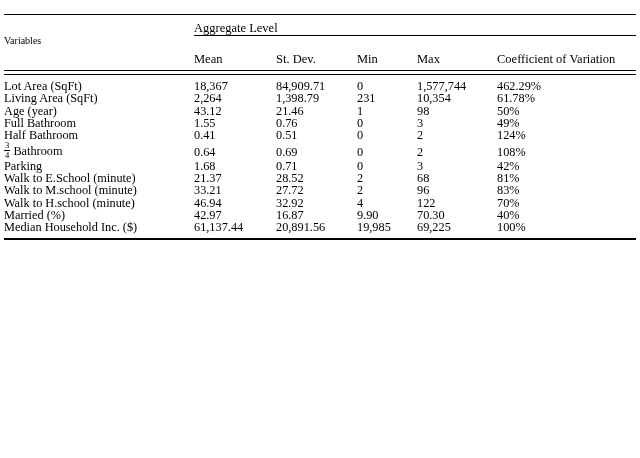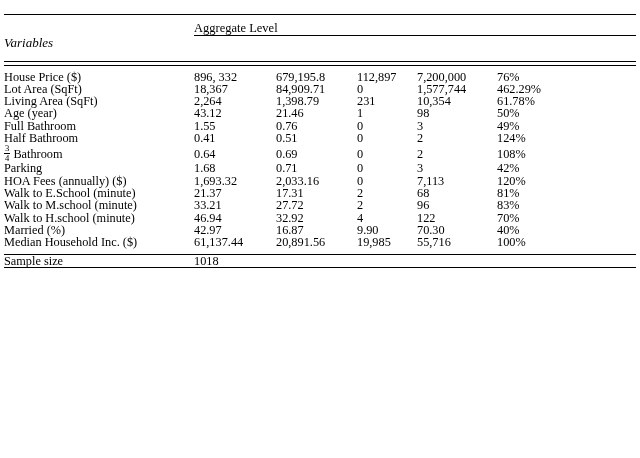--- a/index.html
+++ b/index.html
@@ -78,22 +78,21 @@
   .group-rule {
     height: 0;
   }
   .group-rule-inner {
     border-top: 0.8px solid #000;
     height: 0;
     font-size: 0;
     line-height: 0;
   }
   .var-head {
-    font-size: 13px;
-    font-style: italic;
+    font-size: 10px;
   }
   .sub-head td {
     font-size: 12.5px;
     padding-top: 2px;
     padding-bottom: 2px;
   }
   .data-row td {
     font-size: 12.3px;
     padding-top: 1.4px;
     padding-bottom: 1.4px;
@@ -151,44 +150,44 @@
             <div class="group-rule-inner"></div>
           </td>
       </tr>
       <tr>
         <td class="var-head">Variables</td>
         <td colspan="5"></td>
       </tr>
       <tr class="spacer-sm">
           <td colspan="6"></td>
         </tr>
+      <tr class="sub-head">
+        <td></td>
+        <td>Mean</td>
+        <td>St. Dev.</td>
+        <td>Min</td>
+        <td>Max</td>
+        <td>Coefficient of Variation</td>
+      </tr>
       <tr class="spacer-xs">
           <td colspan="6"></td>
         </tr>
       <tr class="rule-double-a">
           <td colspan="6"></td>
         </tr>
       <tr class="spacer-xxs">
           <td colspan="6"></td>
         </tr>
       <tr class="rule-double-b">
           <td colspan="6"></td>
         </tr>
       <tr class="spacer-xs">
           <td colspan="6"></td>
         </tr>
 
-      <tr class="data-row">
-        <td>House Price ($)</td>
-        <td>896, 332</td>
-        <td>679,195.8</td>
-        <td>112,897</td>
-        <td>7,200,000</td>
-        <td>76%</td>
-      </tr>
       <tr class="data-row">
         <td>Lot Area (SqFt)</td>
         <td>18,367</td>
         <td>84,909.71</td>
         <td>0</td>
         <td>1,577,744</td>
         <td>462.29%</td>
       </tr>
       <tr class="data-row">
         <td>Living Area (SqFt)</td>
@@ -232,31 +231,23 @@
       </tr>
       <tr class="data-row">
         <td>Parking</td>
         <td>1.68</td>
         <td>0.71</td>
         <td>0</td>
         <td>3</td>
         <td>42%</td>
       </tr>
       <tr class="data-row">
-        <td>HOA Fees (annually) ($)</td>
-        <td>1,693.32</td>
-        <td>2,033.16</td>
-        <td>0</td>
-        <td>7,113</td>
-        <td>120%</td>
-      </tr>
-      <tr class="data-row">
         <td>Walk to E.School (minute)</td>
         <td>21.37</td>
-        <td>17.31</td>
+        <td>28.52</td>
         <td>2</td>
         <td>68</td>
         <td>81%</td>
       </tr>
       <tr class="data-row">
         <td>Walk to M.school (minute)</td>
         <td>33.21</td>
         <td>27.72</td>
         <td>2</td>
         <td>96</td>
@@ -276,33 +267,28 @@
         <td>16.87</td>
         <td>9.90</td>
         <td>70.30</td>
         <td>40%</td>
       </tr>
       <tr class="data-row">
         <td>Median Household Inc. ($)</td>
         <td>61,137.44</td>
         <td>20,891.56</td>
         <td>19,985</td>
-        <td>55,716</td>
+        <td>69,225</td>
         <td>100%</td>
       </tr>
 
       <tr class="spacer-xs">
           <td colspan="6"></td>
         </tr>
       <tr class="rule-thin">
           <td colspan="6"></td>
         </tr>
-      <tr class="sample-row">
-        <td>Sample size</td>
-        <td>1018</td>
-        <td colspan="4"></td>
-      </tr>
       <tr class="rule-bottom">
           <td colspan="6"></td>
         </tr>
     </tbody>
   </table>
 </div>
 
 </body></html>

